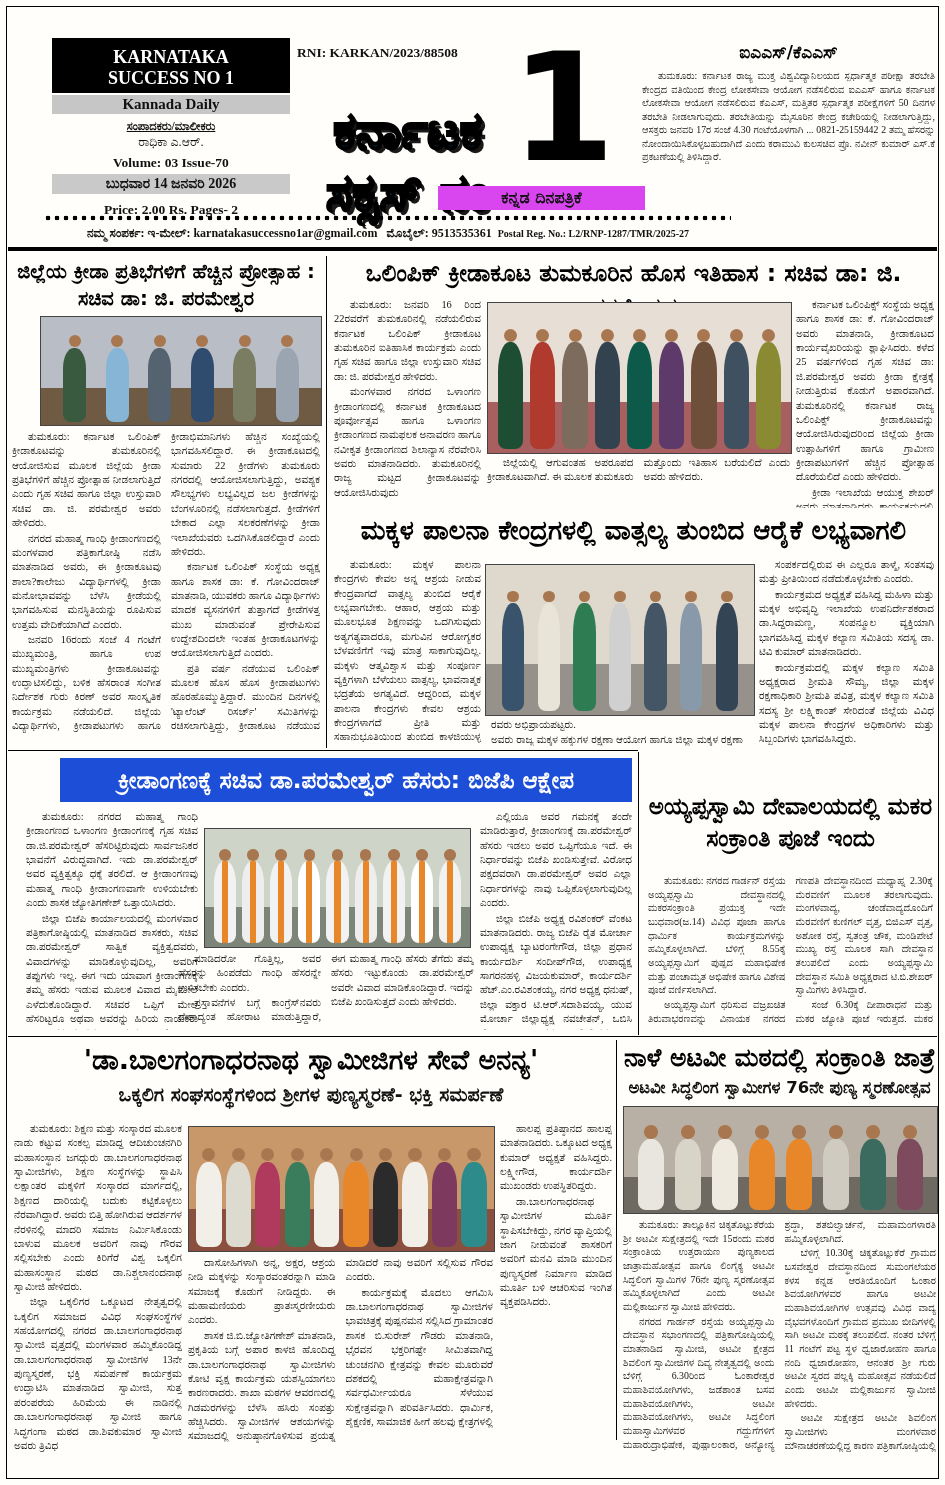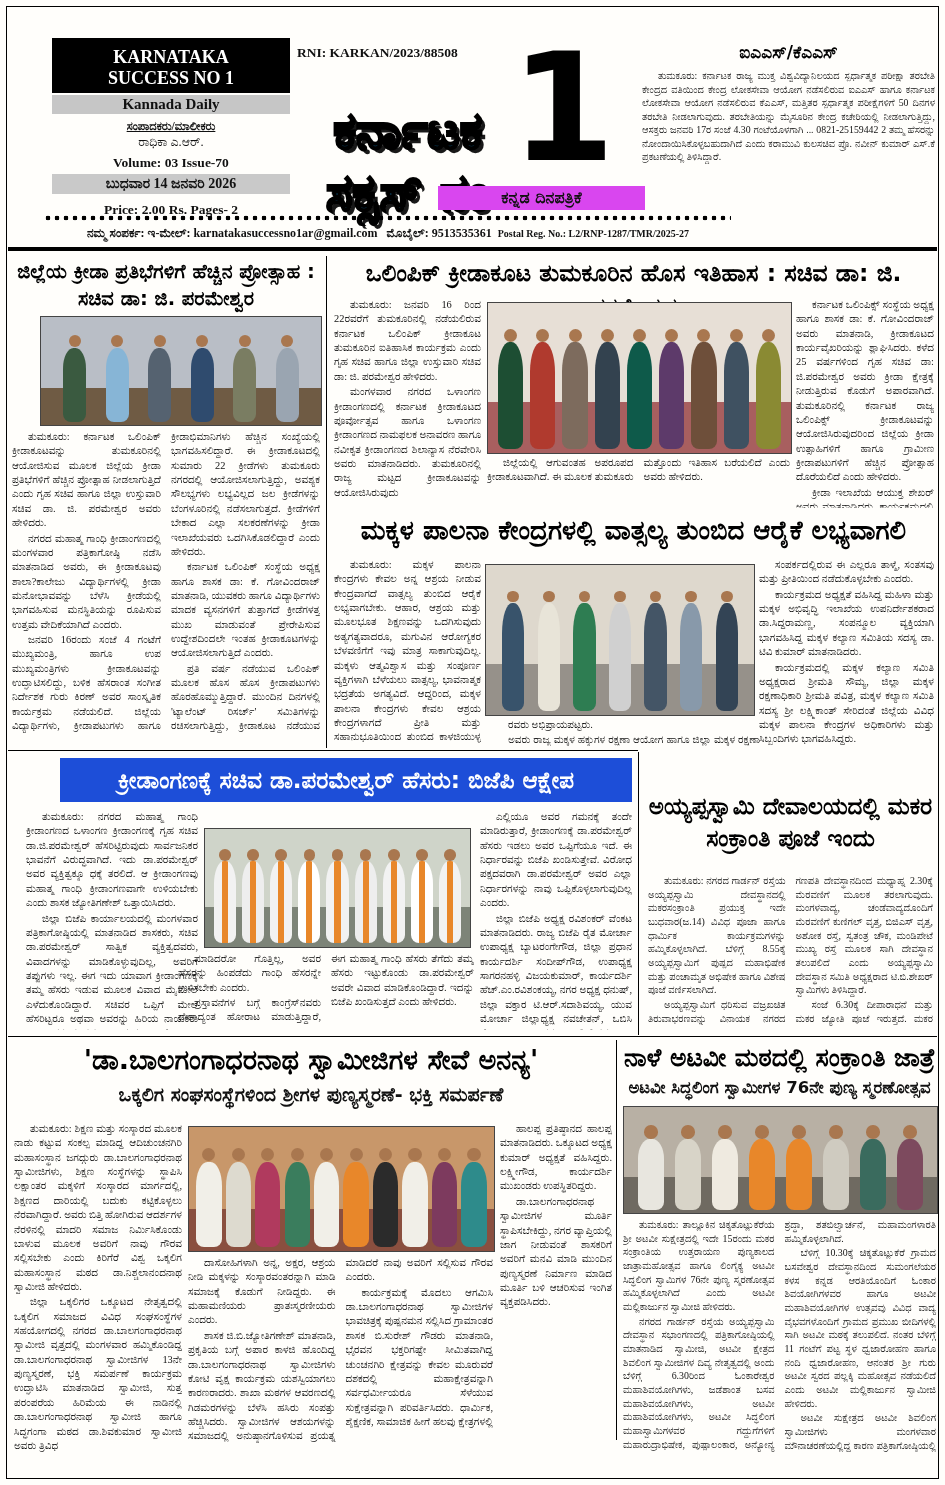--- a/index.html
+++ b/index.html
@@ -215,21 +215,21 @@
           <div class="person">
             <div class="head"></div>
             <div class="torso" style="background: rgb(136, 153, 170);"></div>
           </div>
           <div class="person">
             <div class="head"></div>
             <div class="torso" style="background: rgb(51, 68, 85);"></div>
           </div>
         </div>
       </div>
-    <div class="body-text" style="position:absolute;left:162px;top:208px;width:268px;height:28px;">
+    <div class="body-text" style="position:absolute;left:145px;top:208px;width:268px;height:28px;">
         <p>ರವರು ಅಭಿಪ್ರಾಯಪಟ್ಟರು.</p>
         <p>ಅವರು ರಾಜ್ಯ ಮಕ್ಕಳ ಹಕ್ಕುಗಳ ರಕ್ಷಣಾ ಆಯೋಗ ಹಾಗೂ ಜಿಲ್ಲಾ ಮಕ್ಕಳ ರಕ್ಷಣಾ ಘಟಕದ ಸಂಯುಕ್ತಾಶ್ರಯದಲ್ಲಿ ಇಂದು ತುಮಕೂರು ಜಿಲ್ಲೆಯ ಮಕ್ಕಳ ಪಾಲನಾ ಕೇಂದ್ರಗಳ ಅಧಿಕಾರಿಗಳು ಹಾಗೂ ಸಿಬ್ಬಂದಿಗಳಿಗೆ ವಿಷಾದಿಸಿದ್ದ ಒಂದು ದಿನದ ಸಾಮರ್ಥ್ಯಾಭಿವೃದ್ಧಿ ತರಬೇತಿಯನ್ನು ಉದ್ಘಾಟಿಸಿ ಮಾತನಾಡಿದರು.</p>
       </div>
     <div class="body-text" style="position:absolute;left:429px;top:48px;width:175px;height:188px;">
         <p>ಸಂಪರ್ಕದಲ್ಲಿರುವ ಈ ಎಲ್ಲರೂ ತಾಳ್ಮೆ, ಸಂತಸವು ಮತ್ತು ಪ್ರೀತಿಯಿಂದ ನಡೆದುಕೊಳ್ಳಬೇಕು ಎಂದರು.</p>
         <p>ಕಾರ್ಯಕ್ರಮದ ಅಧ್ಯಕ್ಷತೆ ವಹಿಸಿದ್ದ ಮಹಿಳಾ ಮತ್ತು ಮಕ್ಕಳ ಅಭಿವೃದ್ಧಿ ಇಲಾಖೆಯ ಉಪನಿರ್ದೇಶಕರಾದ ಡಾ.ಸಿದ್ದರಾಮಣ್ಣ, ಸಂಪನ್ಮೂಲ ವ್ಯಕ್ತಿಯಾಗಿ ಭಾಗವಹಿಸಿದ್ದ ಮಕ್ಕಳ ಕಲ್ಯಾಣ ಸಮಿತಿಯ ಸದಸ್ಯ ಡಾ. ಟಿವಿ ಕುಮಾರ್ ಮಾತನಾಡಿದರು.</p>
         <p>ಕಾರ್ಯಕ್ರಮದಲ್ಲಿ ಮಕ್ಕಳ ಕಲ್ಯಾಣ ಸಮಿತಿ ಅಧ್ಯಕ್ಷರಾದ ಶ್ರೀಮತಿ ಸೌಮ್ಯ, ಜಿಲ್ಲಾ ಮಕ್ಕಳ ರಕ್ಷಣಾಧಿಕಾರಿ ಶ್ರೀಮತಿ ಪವಿತ್ರ, ಮಕ್ಕಳ ಕಲ್ಯಾಣ ಸಮಿತಿ ಸದಸ್ಯ ಶ್ರೀ ಲಕ್ಷ್ಮಿಕಾಂತ್ ಸೇರಿದಂತೆ ಜಿಲ್ಲೆಯ ವಿವಿಧ ಮಕ್ಕಳ ಪಾಲನಾ ಕೇಂದ್ರಗಳ ಅಧಿಕಾರಿಗಳು ಮತ್ತು ಸಿಬ್ಬಂದಿಗಳು ಭಾಗವಹಿಸಿದ್ದರು.</p>
       </div>
   </div>
 

